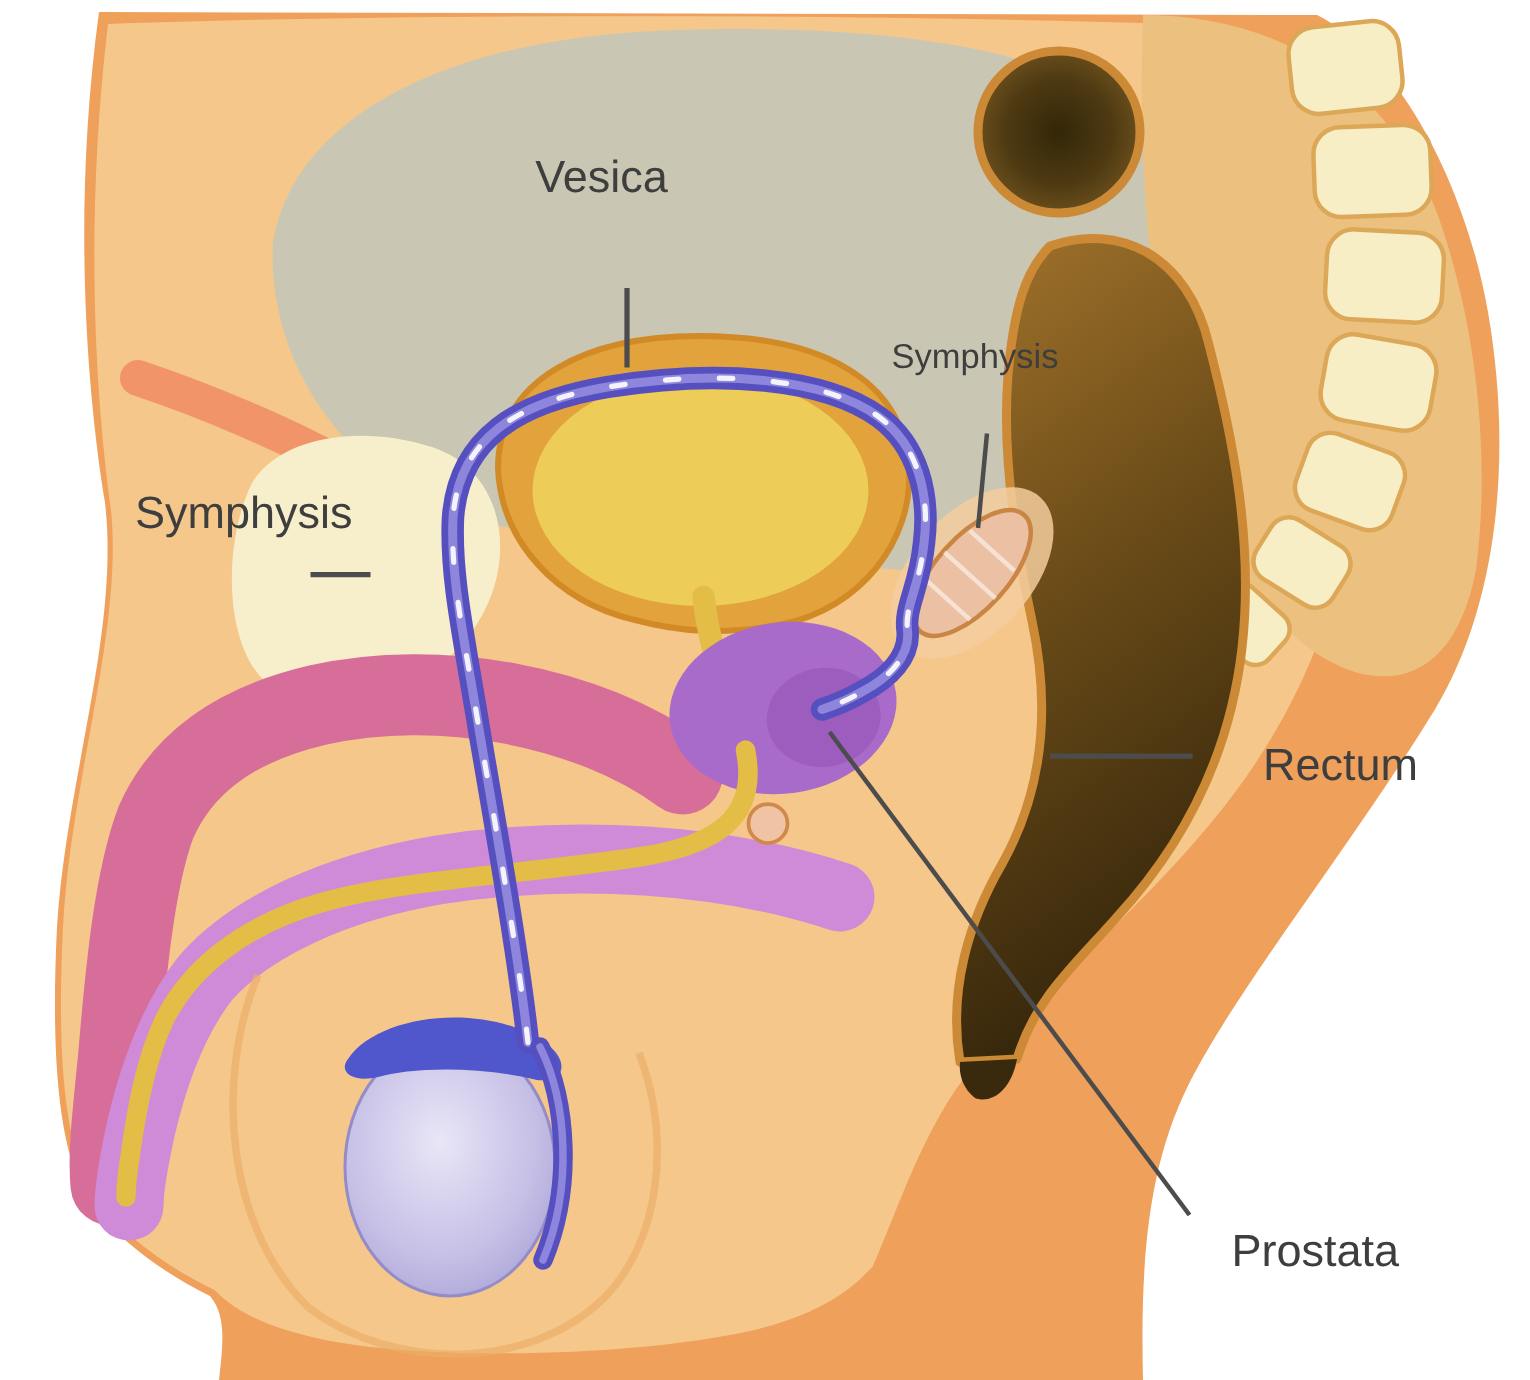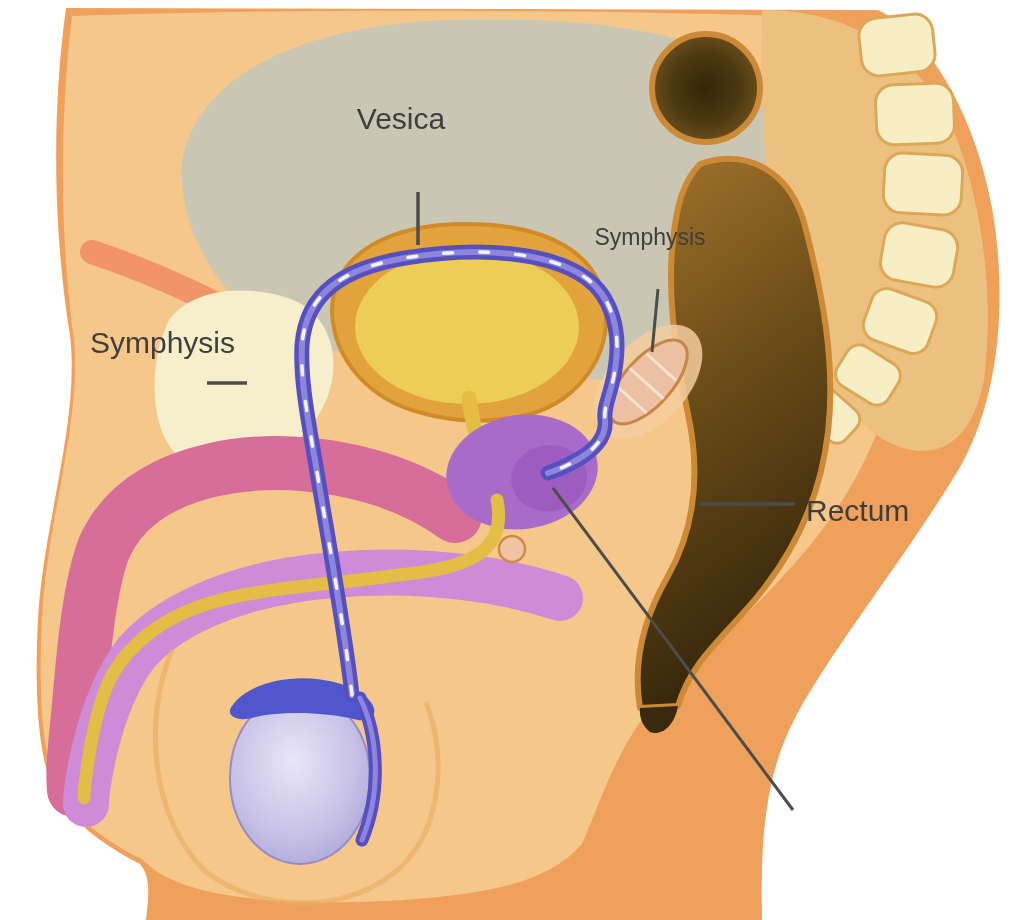--- a/index.html
+++ b/index.html
@@ -141,16 +141,17 @@
   </div>
 
   <div class="lbl center small" style="left:570px;top:222px;width:160px;">
     <span>Symphysis</span>
   </div>
 
   <div class="lbl" style="left:90px;top:320px;">
     <span>Symphysis</span>
   </div>
 
-  <div class="lbl" style="left:806px;top:488px;text-align:right;">Rectum</div>
+  <div class="lbl" style="left:842px;top:488px;text-align:right;">Rectum</div>
 
+  <div class="lbl" style="left:821px;top:812px;">Prostata</div>
 
 </div>
 
 </body></html>

